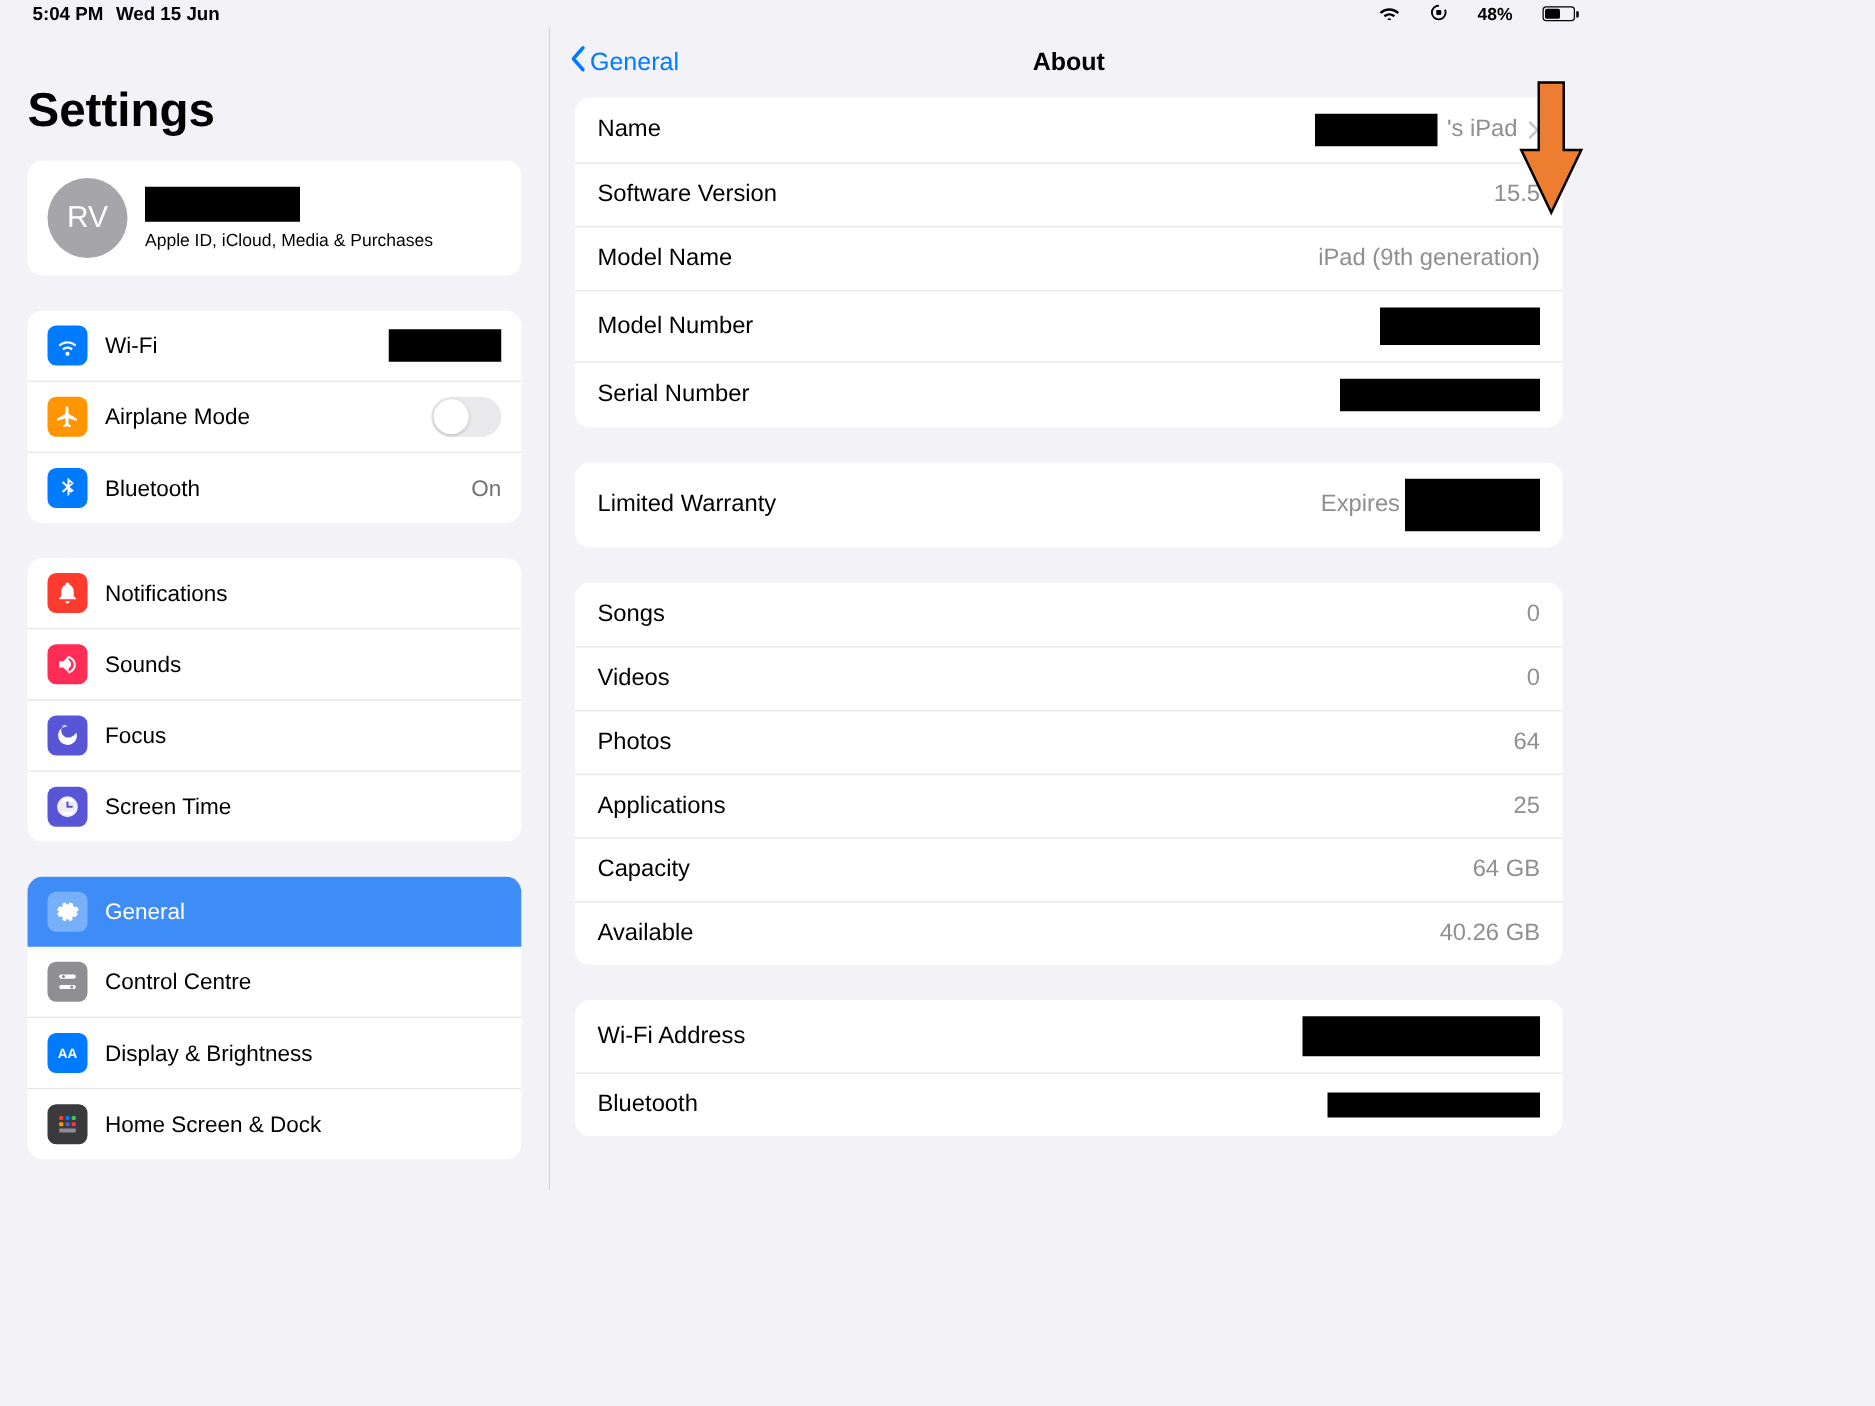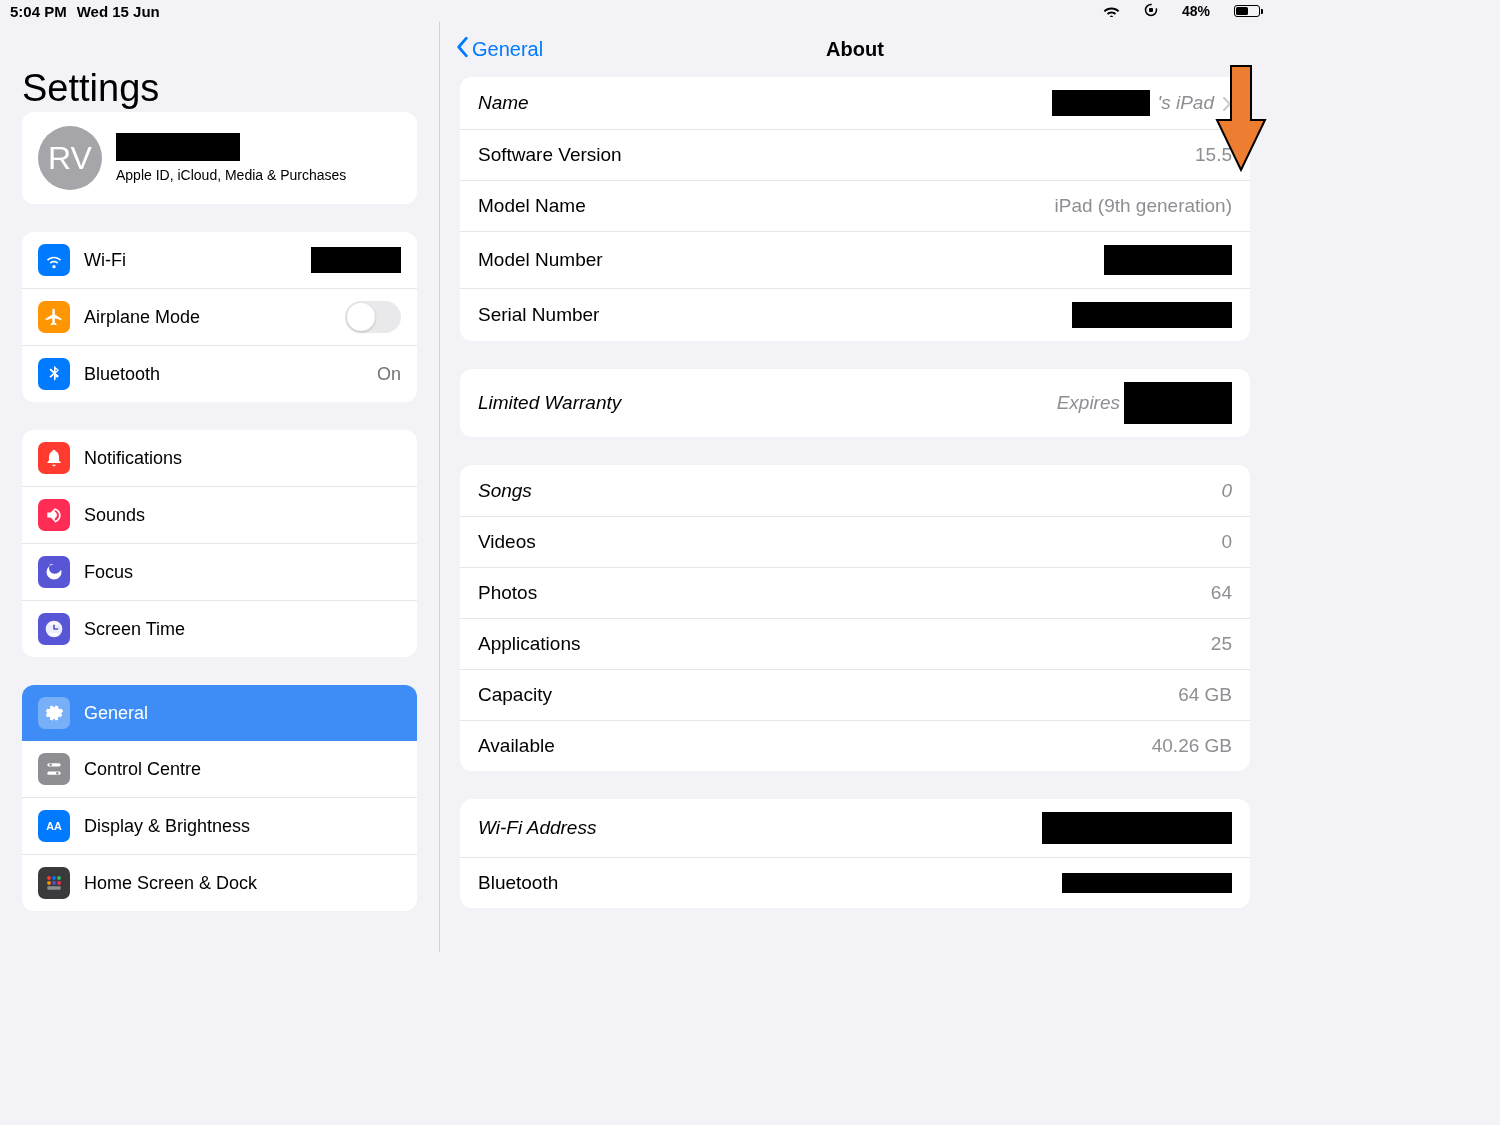--- a/index.html
+++ b/index.html
@@ -1,35 +1,35 @@
 <!DOCTYPE html>
 <html><head>
 <meta charset="utf-8">
 <style>
 * { margin: 0; padding: 0; box-sizing: border-box; font-family: -apple-system, 'Helvetica Neue', Helvetica, Arial, sans-serif; }
 body { width: 1270px; height: 952px; background: #f2f2f7; overflow: hidden; position: relative; }
 
-.status-bar { position: absolute; top: 0; left: 0; right: 0; height: 22px; display: flex; align-items: center; padding: 0 10px; font-size: 15px; font-weight: 600; color: #000; }
+.status-bar { position: absolute; top: 0; left: 16px; right: 0; height: 22px; display: flex; align-items: center; padding: 0 10px; font-size: 15px; font-weight: 600; color: #000; }
 .status-left { display: flex; gap: 10px; }
 .status-right { margin-left: auto; display: flex; align-items: center; gap: 24px; font-size: 14px; }
 .battery-icon { width: 26px; height: 12px; border: 1.5px solid #000; border-radius: 3px; position: relative; }
 .battery-icon::after { content: ''; position: absolute; right: -4px; top: 3px; width: 2.5px; height: 5px; background: #000; border-radius: 0 1px 1px 0; }
 .battery-fill { position: absolute; left: 1px; top: 1px; bottom: 1px; width: 48%; background: #000; border-radius: 1.5px; }
 .wifi-glyph { font-size: 15px; }
 .orient-glyph { font-size: 13px; }
 
 .columns { display: flex; position: absolute; top: 22px; left: 0; right: 0; bottom: 0; }
 .sidebar { width: 440px; background: #f2f2f7; border-right: 1px solid #d1d1d6; padding: 0 22px; overflow-y: auto; }
 .detail { flex: 1; background: #f2f2f7; overflow-y: auto; position: relative; }
 
-.settings-title { font-size: 38px; font-weight: 400; margin: 45px 0 2px 0; }
+.settings-title { font-size: 38px; font-weight: 700; margin: 45px 0 18px 0; }
 
 .card { background: #fff; border-radius: 12px; margin-bottom: 28px; }
 .profile-row { display: flex; align-items: center; padding: 14px 16px; }
-.avatar { width: 64px; height: 64px; border-radius: 50%; background: #a5a5aa; color: #fff; display: flex; align-items: center; justify-content: center; font-size: 32px; font-weight: 500; margin-right: 14px; flex-shrink: 0; }
+.avatar { width: 64px; height: 64px; border-radius: 50%; background: #a5a5aa; color: #fff; display: flex; align-items: center; justify-content: center; font-size: 24px; font-weight: 500; margin-right: 14px; flex-shrink: 0; }
 .profile-text { flex: 1; }
 .profile-name-redact { width: 124px; height: 28px; background: #000; margin-bottom: 6px; }
 .profile-sub { font-size: 14px; color: #000; }
 
 .list-row { display: flex; align-items: center; padding: 12px 16px; min-height: 50px; border-top: 1px solid #e5e5ea; }
 .card .list-row:first-child { border-top: none; }
 .list-row.selected { background: #3e8df7; color: #fff; border-radius: 12px 12px 0 0; border-top: none; }
 .list-row.selected + .list-row { border-top: none; }
 .row-icon { width: 32px; height: 32px; border-radius: 7px; display: flex; align-items: center; justify-content: center; margin-right: 14px; flex-shrink: 0; }
 .row-icon svg { width: 20px; height: 20px; fill: #fff; }
@@ -40,21 +40,21 @@
 .toggle-knob { position: absolute; width: 28px; height: 28px; background: #fff; border-radius: 50%; top: 2px; left: 2px; box-shadow: 0 1px 3px rgba(0,0,0,0.2); }
 
 .detail-header { display: flex; align-items: center; padding: 14px 18px 14px 14px; position: relative; }
 .back-btn { display: flex; align-items: center; color: #007aff; font-size: 20px; gap: 2px; }
 .back-chevron svg { width: 16px; height: 22px; fill: #007aff; }
 .detail-title { position: absolute; left: 50%; transform: translateX(-50%); font-size: 20px; font-weight: 600; }
 
 .detail-section { background: #fff; border-radius: 12px; margin: 0 20px 28px 20px; }
 .detail-section:first-of-type { margin-top: 48px; }
 .detail-row { display: flex; align-items: center; padding: 13px 18px; min-height: 51px; border-top: 1px solid #e5e5ea; }
-.detail-section .detail-row:first-child { border-top: none; font-style: italic; }
+.detail-section .detail-row:first-child { border-top: none; }
 .detail-label { font-size: 19px; color: #000; flex: 1; }
 .detail-value { font-size: 19px; color: #8e8e93; display: flex; align-items: center; gap: 8px; }
 .detail-value .redact-box { background: #000; display: inline-block; }
 .chevron-right { width: 10px; height: 16px; }
 .chevron-right svg { width: 10px; height: 16px; fill: #c7c7cc; }
 
 .annotation-arrow { position: absolute; left: 773px; top: 40px; width: 56px; height: 112px; z-index: 10; pointer-events: none; }
 
 .ic-orange { background: #ff9500; }
 .ic-blue { background: #007aff; }

